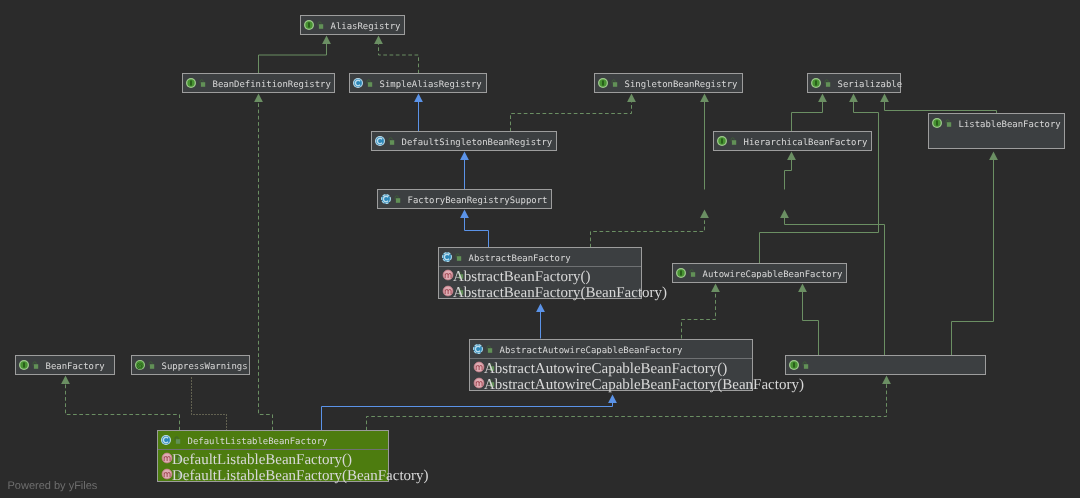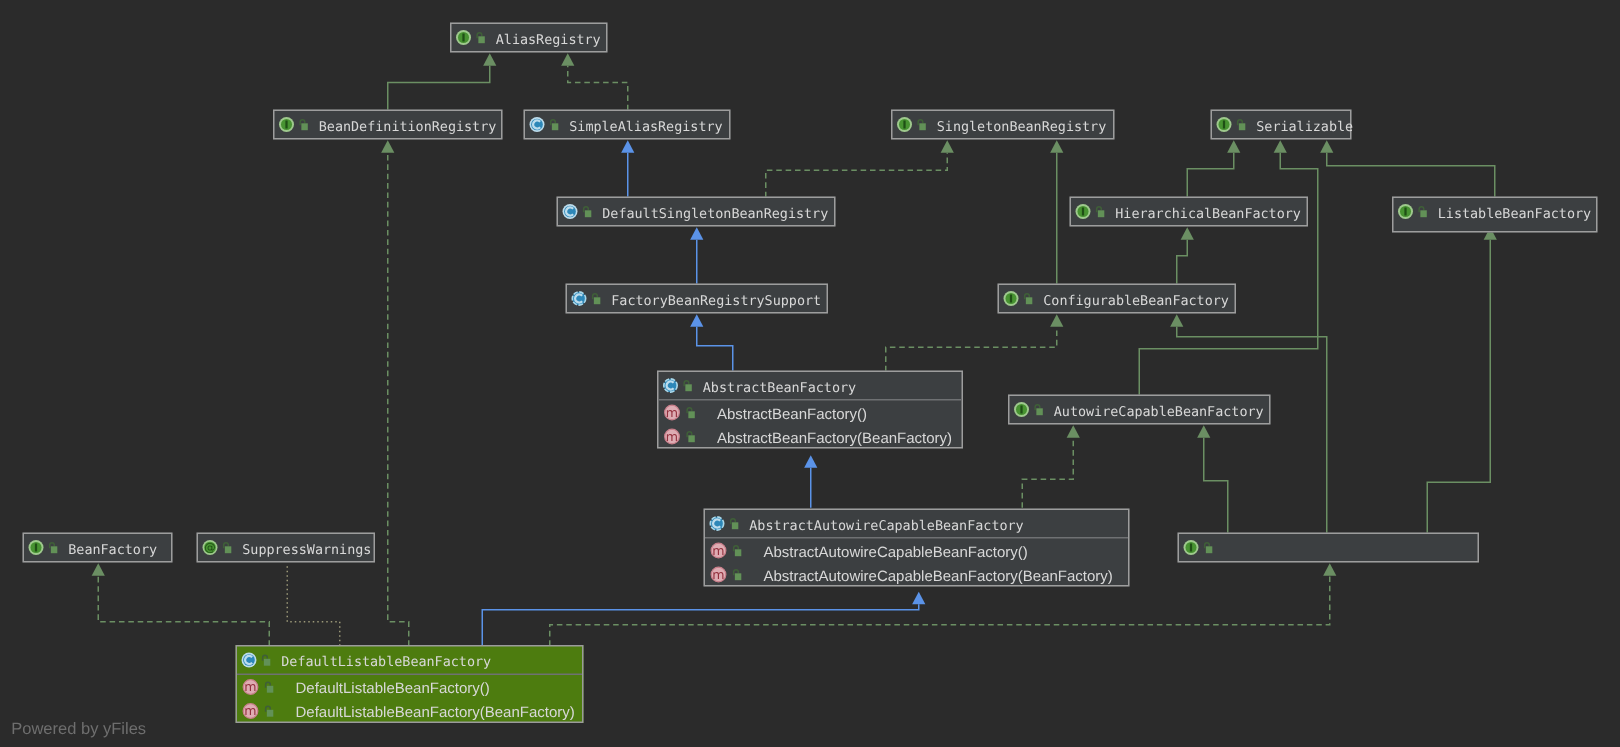--- a/index.html
+++ b/index.html
@@ -13,22 +13,22 @@
   .trow{height:18px;}
   .mrow{height:16px;}
   .sep{height:1px;background:#6f7173;}
   .ico{position:absolute;display:block;}
   .kico{left:1.7px;top:50%;transform:translateY(-50%);}
   .mrow .kico{left:3.3px;}
   .mrow .lico{left:18.2px;}
   .lico{left:16.2px;top:50%;transform:translateY(-50%);}
   .tlabel{position:absolute;left:29.5px;top:0;height:100%;line-height:22.6px;
           font-family:"DejaVu Sans Mono",monospace;font-size:8.95px;color:#d8d8d8;white-space:pre;}
-  .mlabel{position:absolute;left:39px;top:0;height:100%;line-height:20.2px;
-          font-family:Liberation Sans, sans-serif;font-size:10px;color:#d8d8d8;white-space:pre;}
+  .mlabel{position:absolute;left:14px;top:0;height:100%;line-height:20.2px;
+          font-family:Liberation Serif, serif;font-size:15px;color:#d8d8d8;white-space:pre;}
   .watermark{position:absolute;left:7.5px;top:479.5px;font-family:"Liberation Sans",sans-serif;font-size:11px;color:#6e6e6e;}
 </style>
 </head>
 <body>
 
 <div id="canvas">
 <svg id="edges" width="1080" height="498">
       <path d="M258.5 73.5 L258.5 55 L326.5 55 L326.5 43.9" fill="none" stroke="#6b8f63" stroke-width="1"></path>
       <path d="M326.5 35.5 L330.9 43.9 L322.1 43.9 Z" fill="#6b8f63"></path>
       <path d="M418.5 73.5 L418.5 55 L378.5 55 L378.5 43.9" fill="none" stroke="#6b8f63" stroke-width="1" stroke-dasharray="3.7 2.55"></path>
@@ -164,21 +164,21 @@
           <circle cx="6" cy="6" r="3.7" fill="#479331"></circle>
           <path d="M6 3.4 L6 8.6" stroke="#1f4f15" stroke-width="1.5" stroke-linecap="butt"></path>
         </svg>
         <svg class="ico lico" width="8" height="9" viewBox="0 0 8 9">
           <path d="M1.1 5.0 V2.9 A1.55 1.55 0 0 1 4.2 2.9 V3.7" stroke="#3f5f38" stroke-width="1.0" fill="none"></path>
           <rect x="1.9" y="3.7" width="4.3" height="4.6" fill="#629157"></rect>
         </svg>
         <span class="tlabel">HierarchicalBeanFactory</span>
       </div>
     </div>
-<div class="node" style="left:928px;top:131px;width:137px;height:24px">
+<div class="node" style="left:928px;top:113px;width:137px;height:36px">
       <div class="row trow">
         <svg class="ico kico" width="12" height="12" viewBox="0 0 12 12">
           <circle cx="6" cy="6" r="5.0" fill="#9ec98d"></circle>
           <circle cx="6" cy="6" r="3.7" fill="#479331"></circle>
           <path d="M6 3.4 L6 8.6" stroke="#1f4f15" stroke-width="1.5" stroke-linecap="butt"></path>
         </svg>
         <svg class="ico lico" width="8" height="9" viewBox="0 0 8 9">
           <path d="M1.1 5.0 V2.9 A1.55 1.55 0 0 1 4.2 2.9 V3.7" stroke="#3f5f38" stroke-width="1.0" fill="none"></path>
           <rect x="1.9" y="3.7" width="4.3" height="4.6" fill="#629157"></rect>
         </svg>
@@ -190,34 +190,20 @@
         <svg class="ico kico" width="12" height="12" viewBox="0 0 12 12">
           <circle cx="6" cy="6" r="4.45" fill="#2d87b8"></circle>
           <circle cx="6" cy="6" r="4.45" fill="none" stroke="#a9d7e9" stroke-width="1.1" stroke-dasharray="3.1 1.1"></circle>
           <path d="M8.1 4.2 A2.7 2.7 0 1 0 8.1 7.8" stroke="#bcdcec" stroke-width="1.5" fill="none" stroke-linecap="butt"></path>
         </svg>
         <svg class="ico lico" width="8" height="9" viewBox="0 0 8 9">
           <path d="M1.1 5.0 V2.9 A1.55 1.55 0 0 1 4.2 2.9 V3.7" stroke="#3f5f38" stroke-width="1.0" fill="none"></path>
           <rect x="1.9" y="3.7" width="4.3" height="4.6" fill="#629157"></rect>
         </svg>
         <span class="tlabel">FactoryBeanRegistrySupport</span>
-      </div>
-    </div>
-<div class="node" style="left:665px;top:189px;width:159px;height:20px">
-      <div class="row trow">
-        <svg class="ico kico" width="12" height="12" viewBox="0 0 12 12">
-          <circle cx="6" cy="6" r="5.0" fill="#9ec98d"></circle>
-          <circle cx="6" cy="6" r="3.7" fill="#479331"></circle>
-          <path d="M6 3.4 L6 8.6" stroke="#1f4f15" stroke-width="1.5" stroke-linecap="butt"></path>
-        </svg>
-        <svg class="ico lico" width="8" height="9" viewBox="0 0 8 9">
-          <path d="M1.1 5.0 V2.9 A1.55 1.55 0 0 1 4.2 2.9 V3.7" stroke="#3f5f38" stroke-width="1.0" fill="none"></path>
-          <rect x="1.9" y="3.7" width="4.3" height="4.6" fill="#629157"></rect>
-        </svg>
-        <span class="tlabel">ConfigurableBeanFactory</span>
       </div>
     </div>
 <div class="node" style="left:438px;top:247px;width:204px;height:52px">
       <div class="row trow">
         <svg class="ico kico" width="12" height="12" viewBox="0 0 12 12">
           <circle cx="6" cy="6" r="4.45" fill="#2d87b8"></circle>
           <circle cx="6" cy="6" r="4.45" fill="none" stroke="#a9d7e9" stroke-width="1.1" stroke-dasharray="3.1 1.1"></circle>
           <path d="M8.1 4.2 A2.7 2.7 0 1 0 8.1 7.8" stroke="#bcdcec" stroke-width="1.5" fill="none" stroke-linecap="butt"></path>
         </svg>
         <svg class="ico lico" width="8" height="9" viewBox="0 0 8 9">

